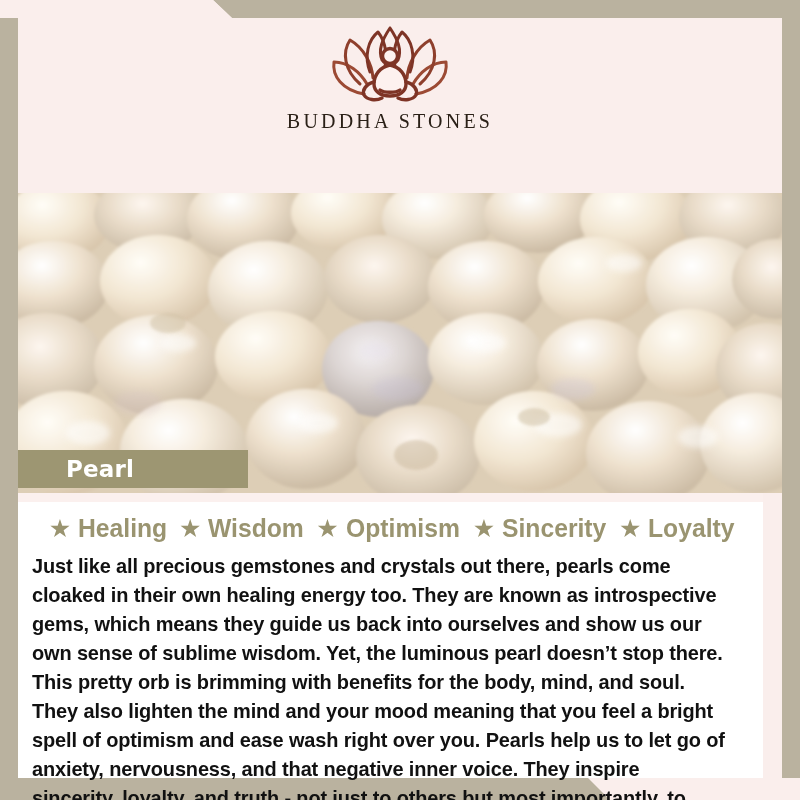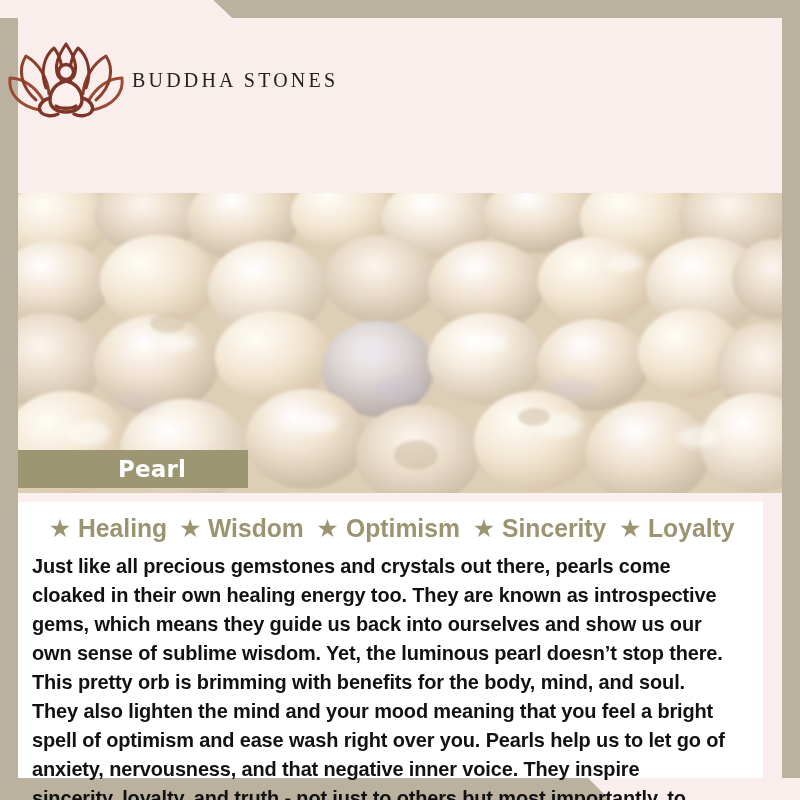--- a/index.html
+++ b/index.html
@@ -74,21 +74,21 @@
     clip-path: polygon(0 0, 213px 0, 232px 18px, 782px 18px, 782px 193px, 18px 193px, 18px 18px, 0 18px);
   }
 
   .logo-wrap {
     position: absolute;
     top: 18px;
     left: 0;
     width: 780px;
     height: 122px;
     display: flex;
-    flex-direction: row;
+    flex-direction: column;
     align-items: center;
     justify-content: flex-start;
     z-index: 6;
   }
   .logo-mark {
     width: 132px;
     height: 86px;
     margin-top: 4px;
   }
   .logo-text {
@@ -144,21 +144,21 @@
     background: #9d9672;
     display: flex;
     align-items: center;
     z-index: 5;
   }
   .stone-tag-label {
     color: #ffffff;
     font-family: "DejaVu Sans", sans-serif;
     font-weight: bold;
     font-size: 23px;
-    padding-left: 100px;
+    padding-left: 48px;
     letter-spacing: 0.2px;
   }
 
   
   .panel {
     position: absolute;
     top: 493px;
     left: 18px;
     width: 745px;
     height: 285px;

